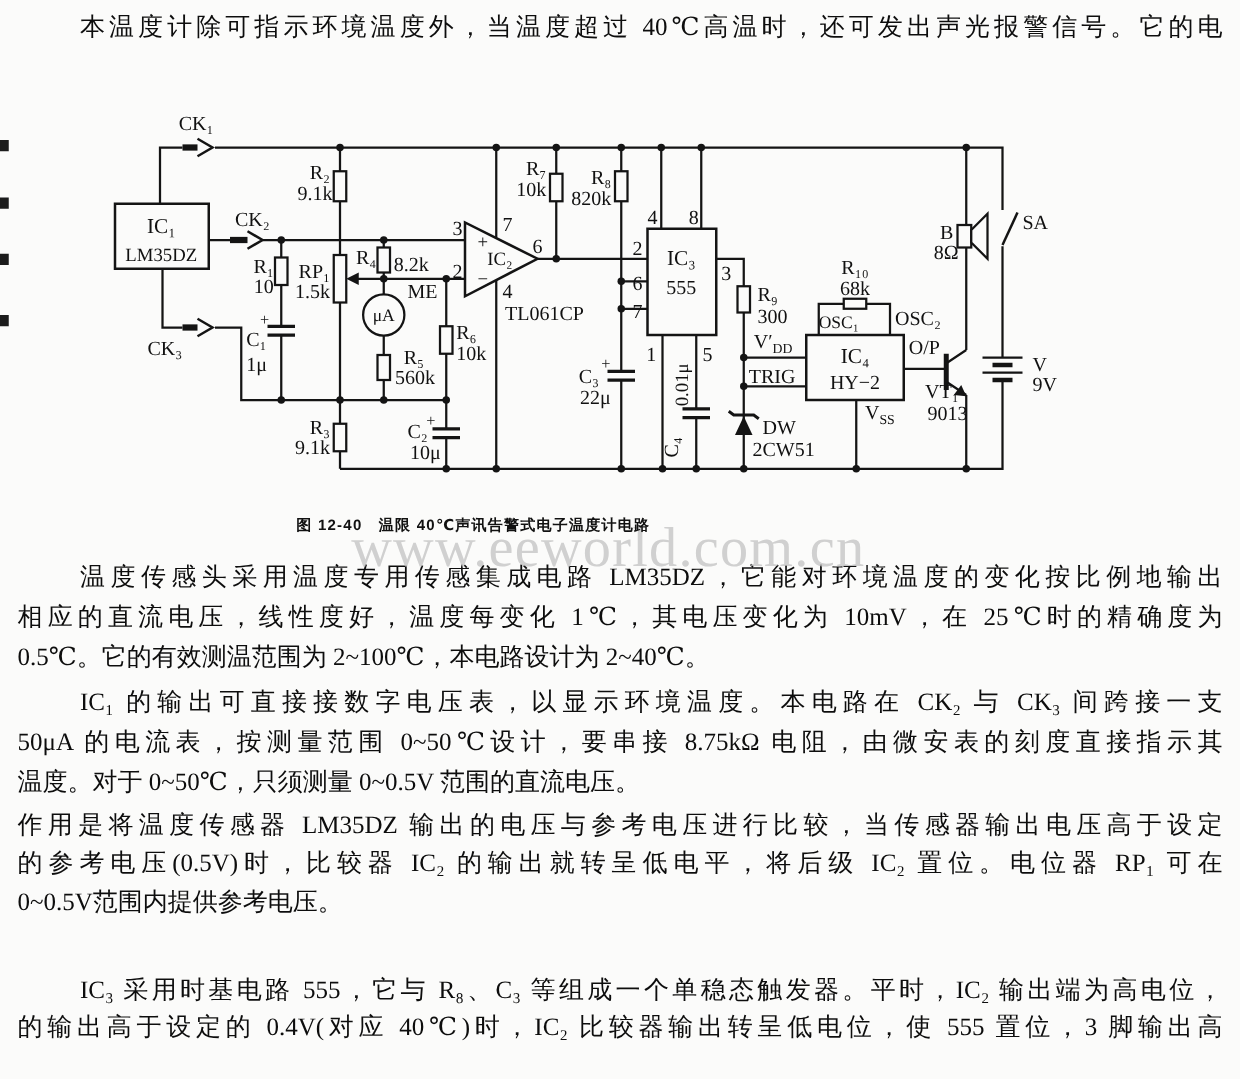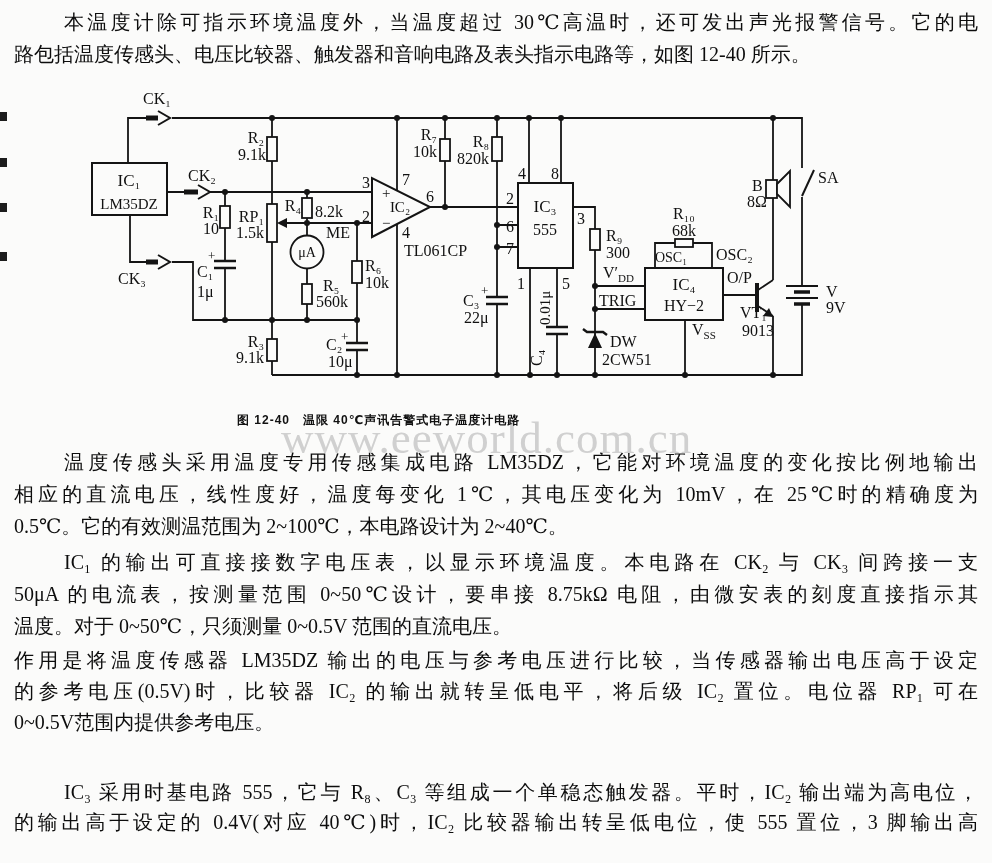--- a/index.html
+++ b/index.html
@@ -23,22 +23,21 @@
     font-size:45px;font-weight:400;font-family:"Liberation Serif",serif;
     color:#c2c2c2;opacity:.75;letter-spacing:1px;white-space:nowrap;
   }
   svg{position:absolute;left:0;top:0;z-index:0;}
   svg text{font-family:"Liberation Serif","DejaVu Serif",serif;fill:#111;}
 </style>
 </head>
 <body>
 
 <div class="para" id="intro" style="top:6px">
-  <div class="ln fill indent">本温度计除可指示环境温度外，当温度超过 30℃高温时，还可发出声光报警信号。它的电</div>
-  <div class="ln">路包括温度传感头、电压比较器、触发器和音响电路及表头指示电路等，如图 12-40 所示。</div>
+  <div class="ln fill indent">本温度计除可指示环境温度外，当温度超过 40℃高温时，还可发出声光报警信号。它的电</div>
 </div>
 
 <svg width="992" height="435" viewBox="0 0 992 435">
   <g stroke="#141414" fill="none">
 
     <g stroke="none" fill="#1c1c1c">
       <rect x="0" y="112" width="7" height="9"></rect>
         <rect x="0" y="158" width="7" height="9"></rect>
       <rect x="0" y="203" width="7" height="9"></rect>
         <rect x="0" y="252" width="7" height="9"></rect>

